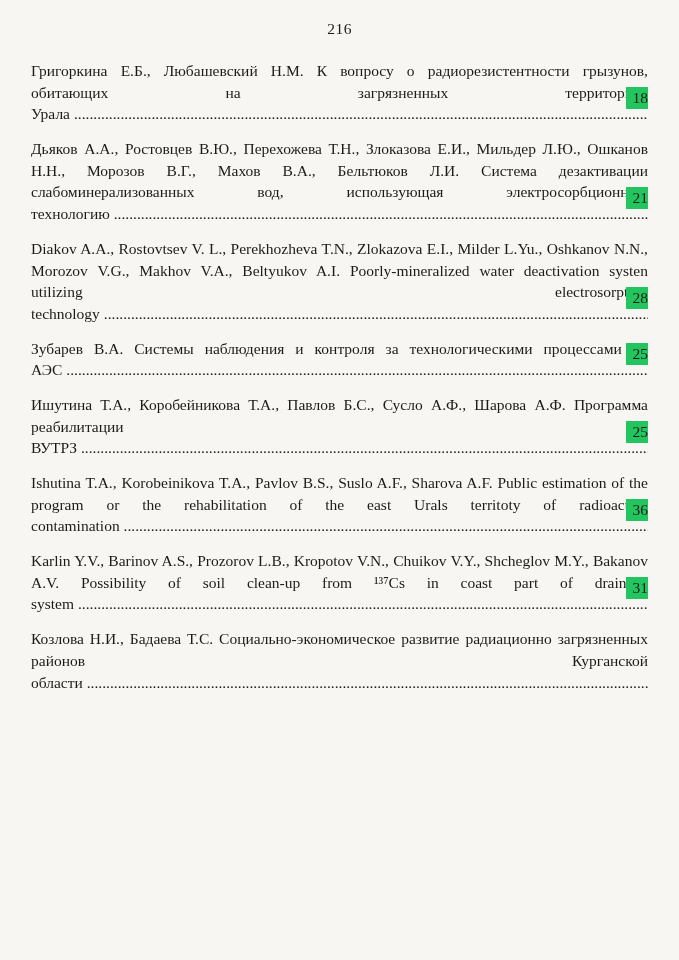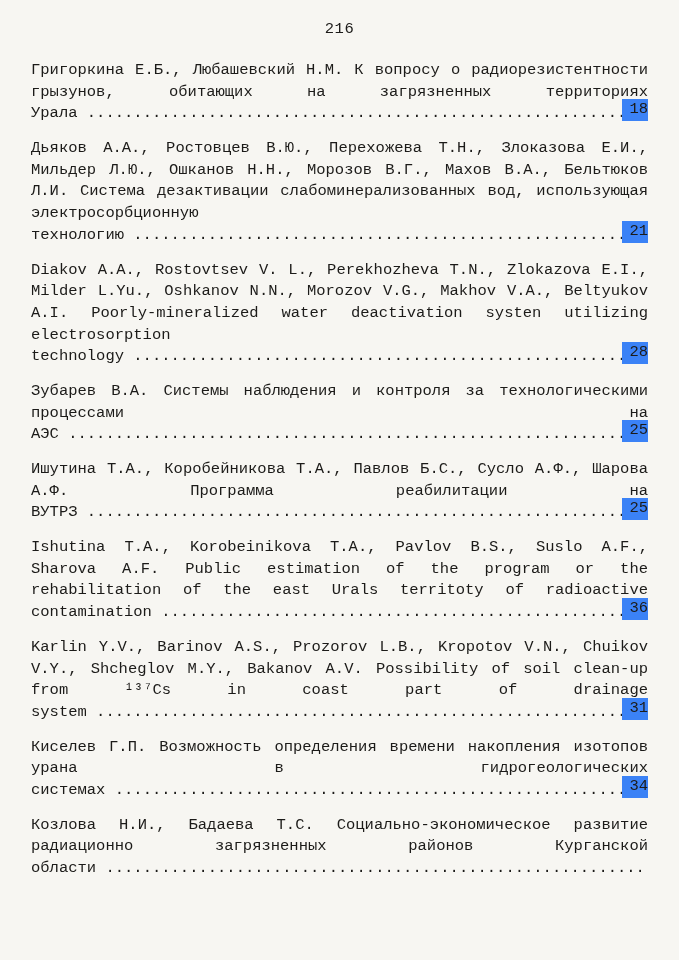--- a/index.html
+++ b/index.html
@@ -8,21 +8,21 @@
     background: #e9e8e4;
   }
   .page {
     width: 679px;
     height: 960px;
     margin: 0 auto;
     background: #f7f6f2;
     box-sizing: border-box;
     padding: 16px 31px 16px 31px;
     overflow: hidden;
-    font-family: Liberation Mono, monospace;
+    font-family: Liberation Serif, serif;
     font-size: 15.5px;
     color: #1c1b19;
   }
   .page-number {
     text-align: center;
     font-size: 15.5px;
     letter-spacing: 0.5px;
     margin: 4px 0 22px 0;
   }
   .toc-list {
@@ -35,22 +35,22 @@
     line-height: 1.4;
     margin: 0 0 13px 0;
   }
   .toc-text::after {
     
     content: "\00a0.....................................................................................................................................................................................................................................................................................................";
   }
   .toc-page {
     position: absolute;
     right: 0;
-    bottom: 4px;
-    background: #3b82f6;
+    bottom: 16px;
+    background: #22c55e;
     padding-left: 7px;
   }
 </style>
 </head>
 <body>
 
 <div class="page">
   <div class="page-number">216</div>
 
   <div class="toc-list" id="toc">
@@ -85,24 +85,20 @@
     <span class="toc-page">36</span>
   </p>
 
 
   <p class="toc-entry">
     <span class="toc-text">Karlin Y.V., Barinov A.S., Prozorov L.B., Kropotov V.N., Chuikov V.Y., Shcheglov M.Y., Bakanov A.V. Possibility of soil clean-up from ¹³⁷Cs in coast part of drainage system</span>
     <span class="toc-page">31</span>
   </p>
 
 
-  <p class="toc-entry">
-    <span class="toc-text">Киселев Г.П. Возможность определения времени накопления изотопов урана в гидрогеологических системах</span>
-    <span class="toc-page">34</span>
-  </p>
 
   <p class="toc-entry">
     <span class="toc-text">Козлова Н.И., Бадаева Т.С. Социально-экономическое развитие радиационно загрязненных районов Курганской области</span>
     
   </p>
 
 </div>
 </div>
 
 </body></html>

